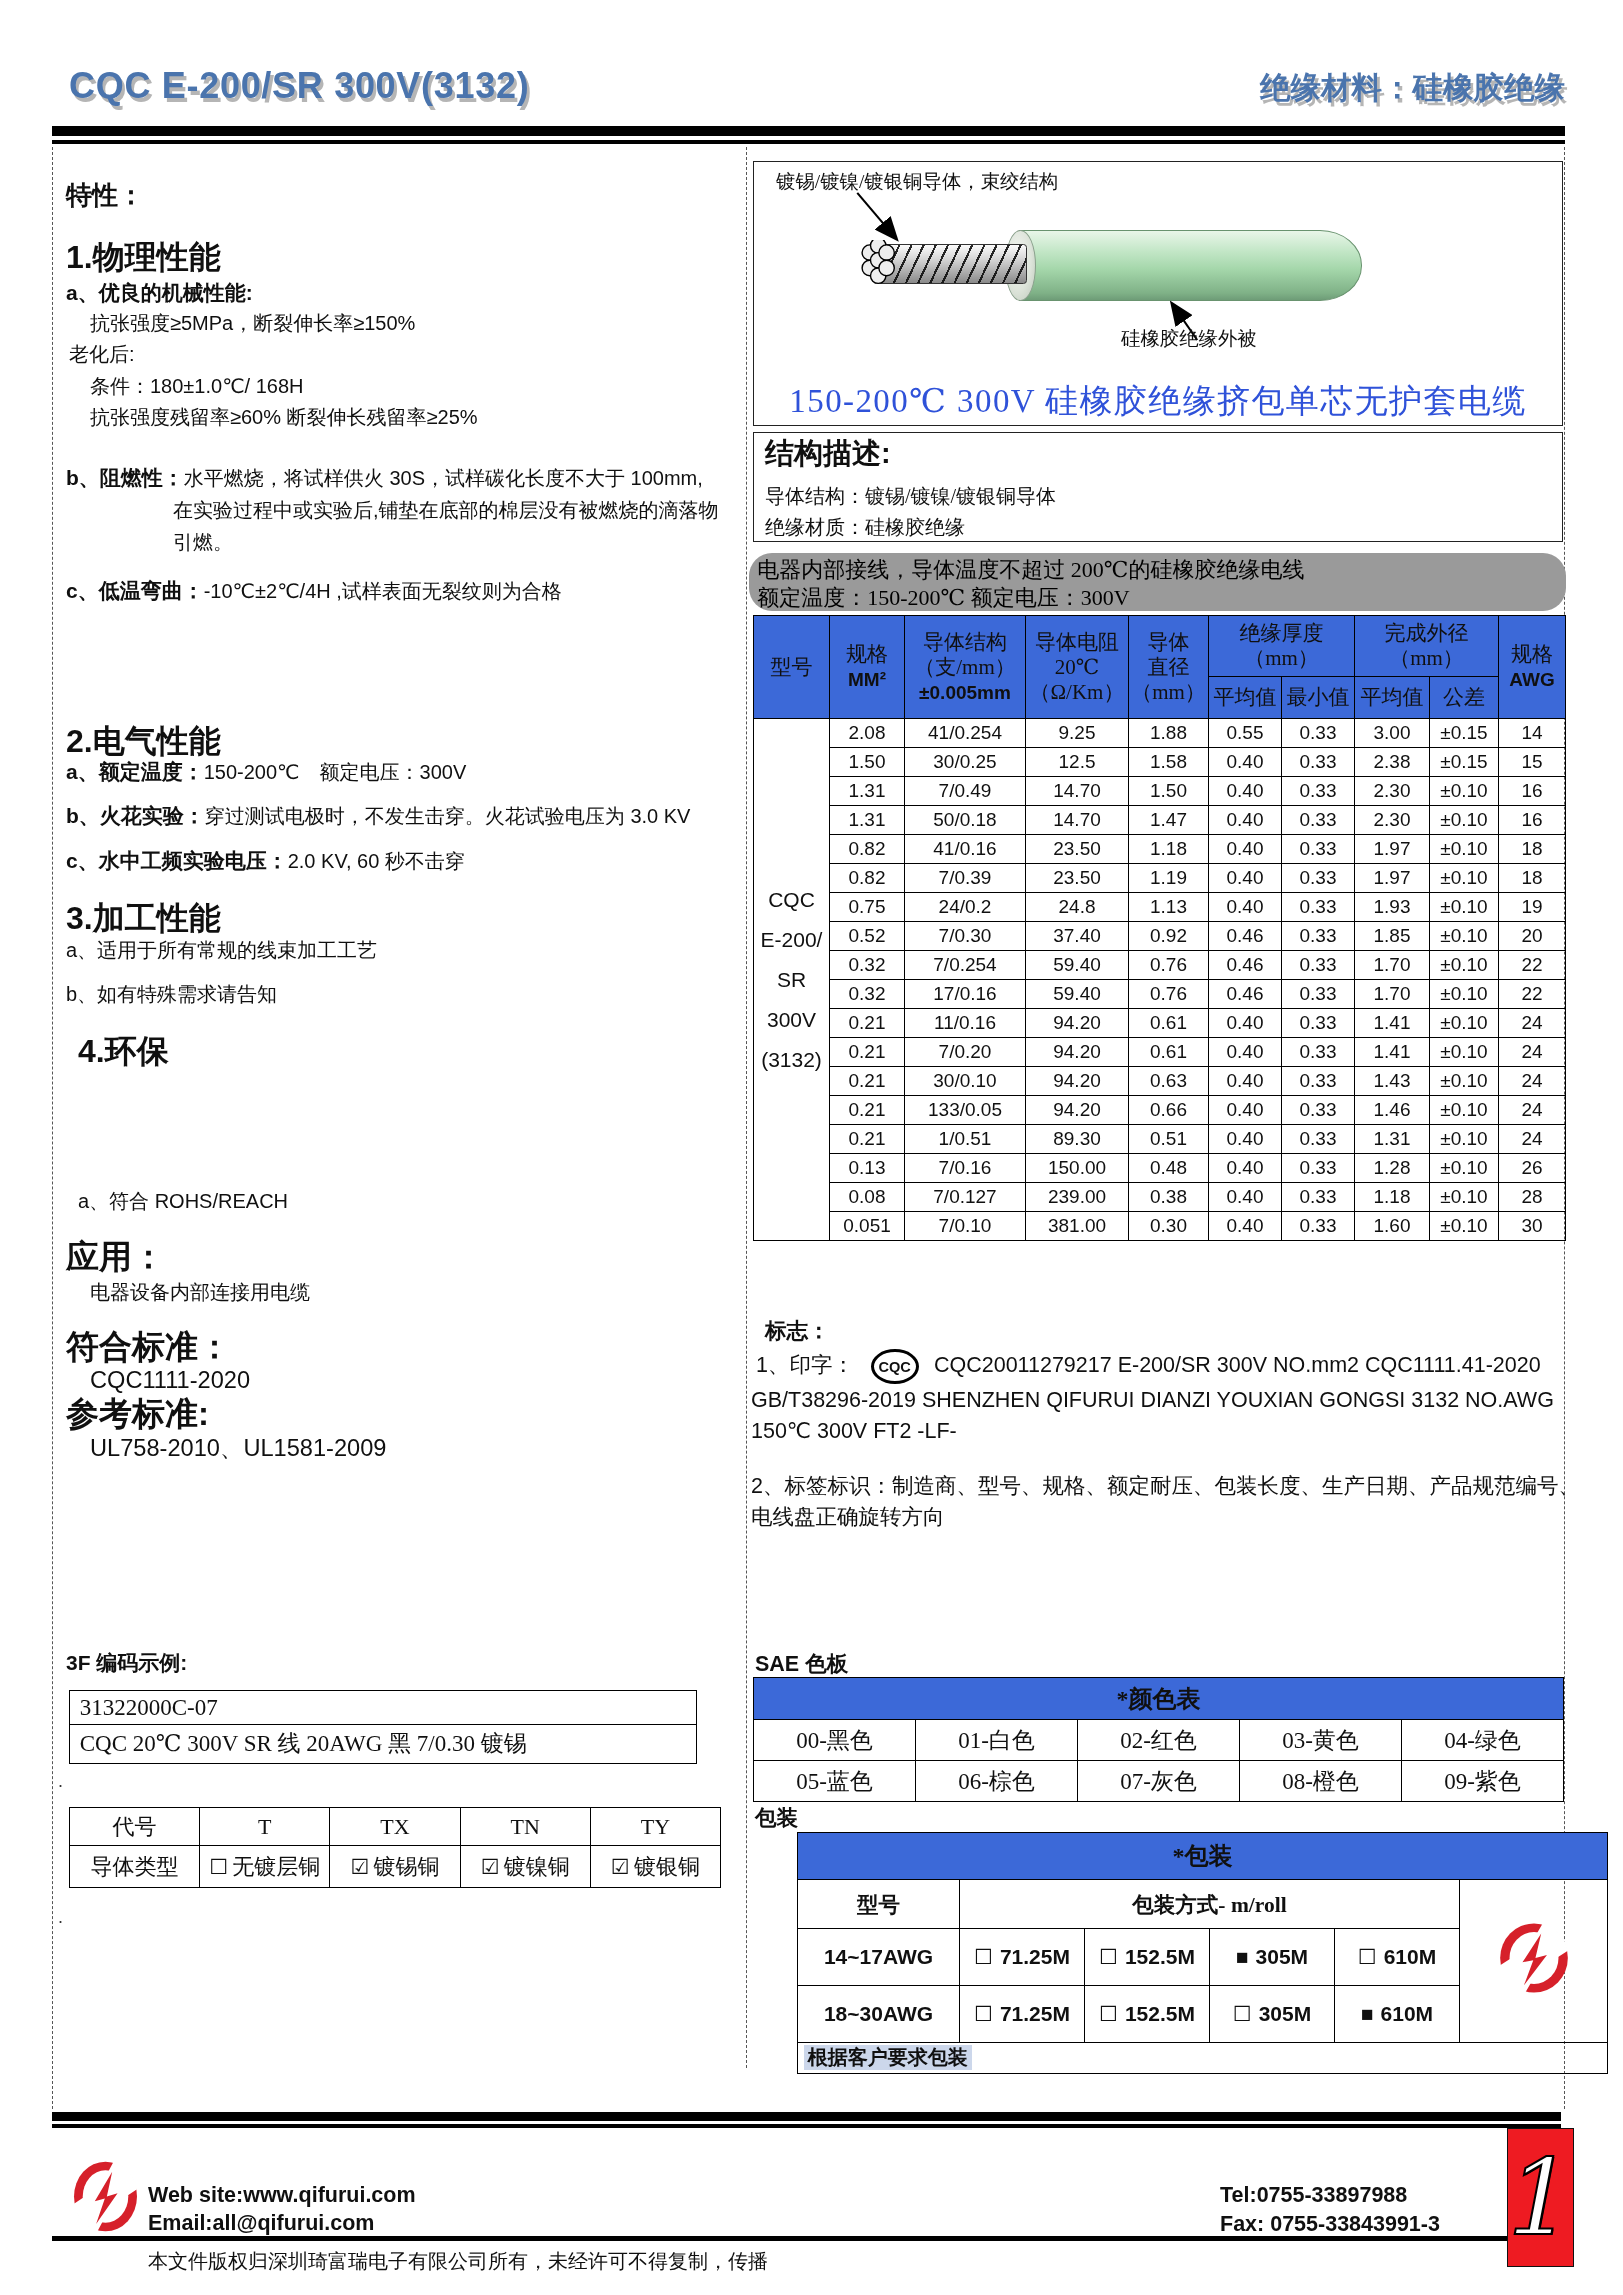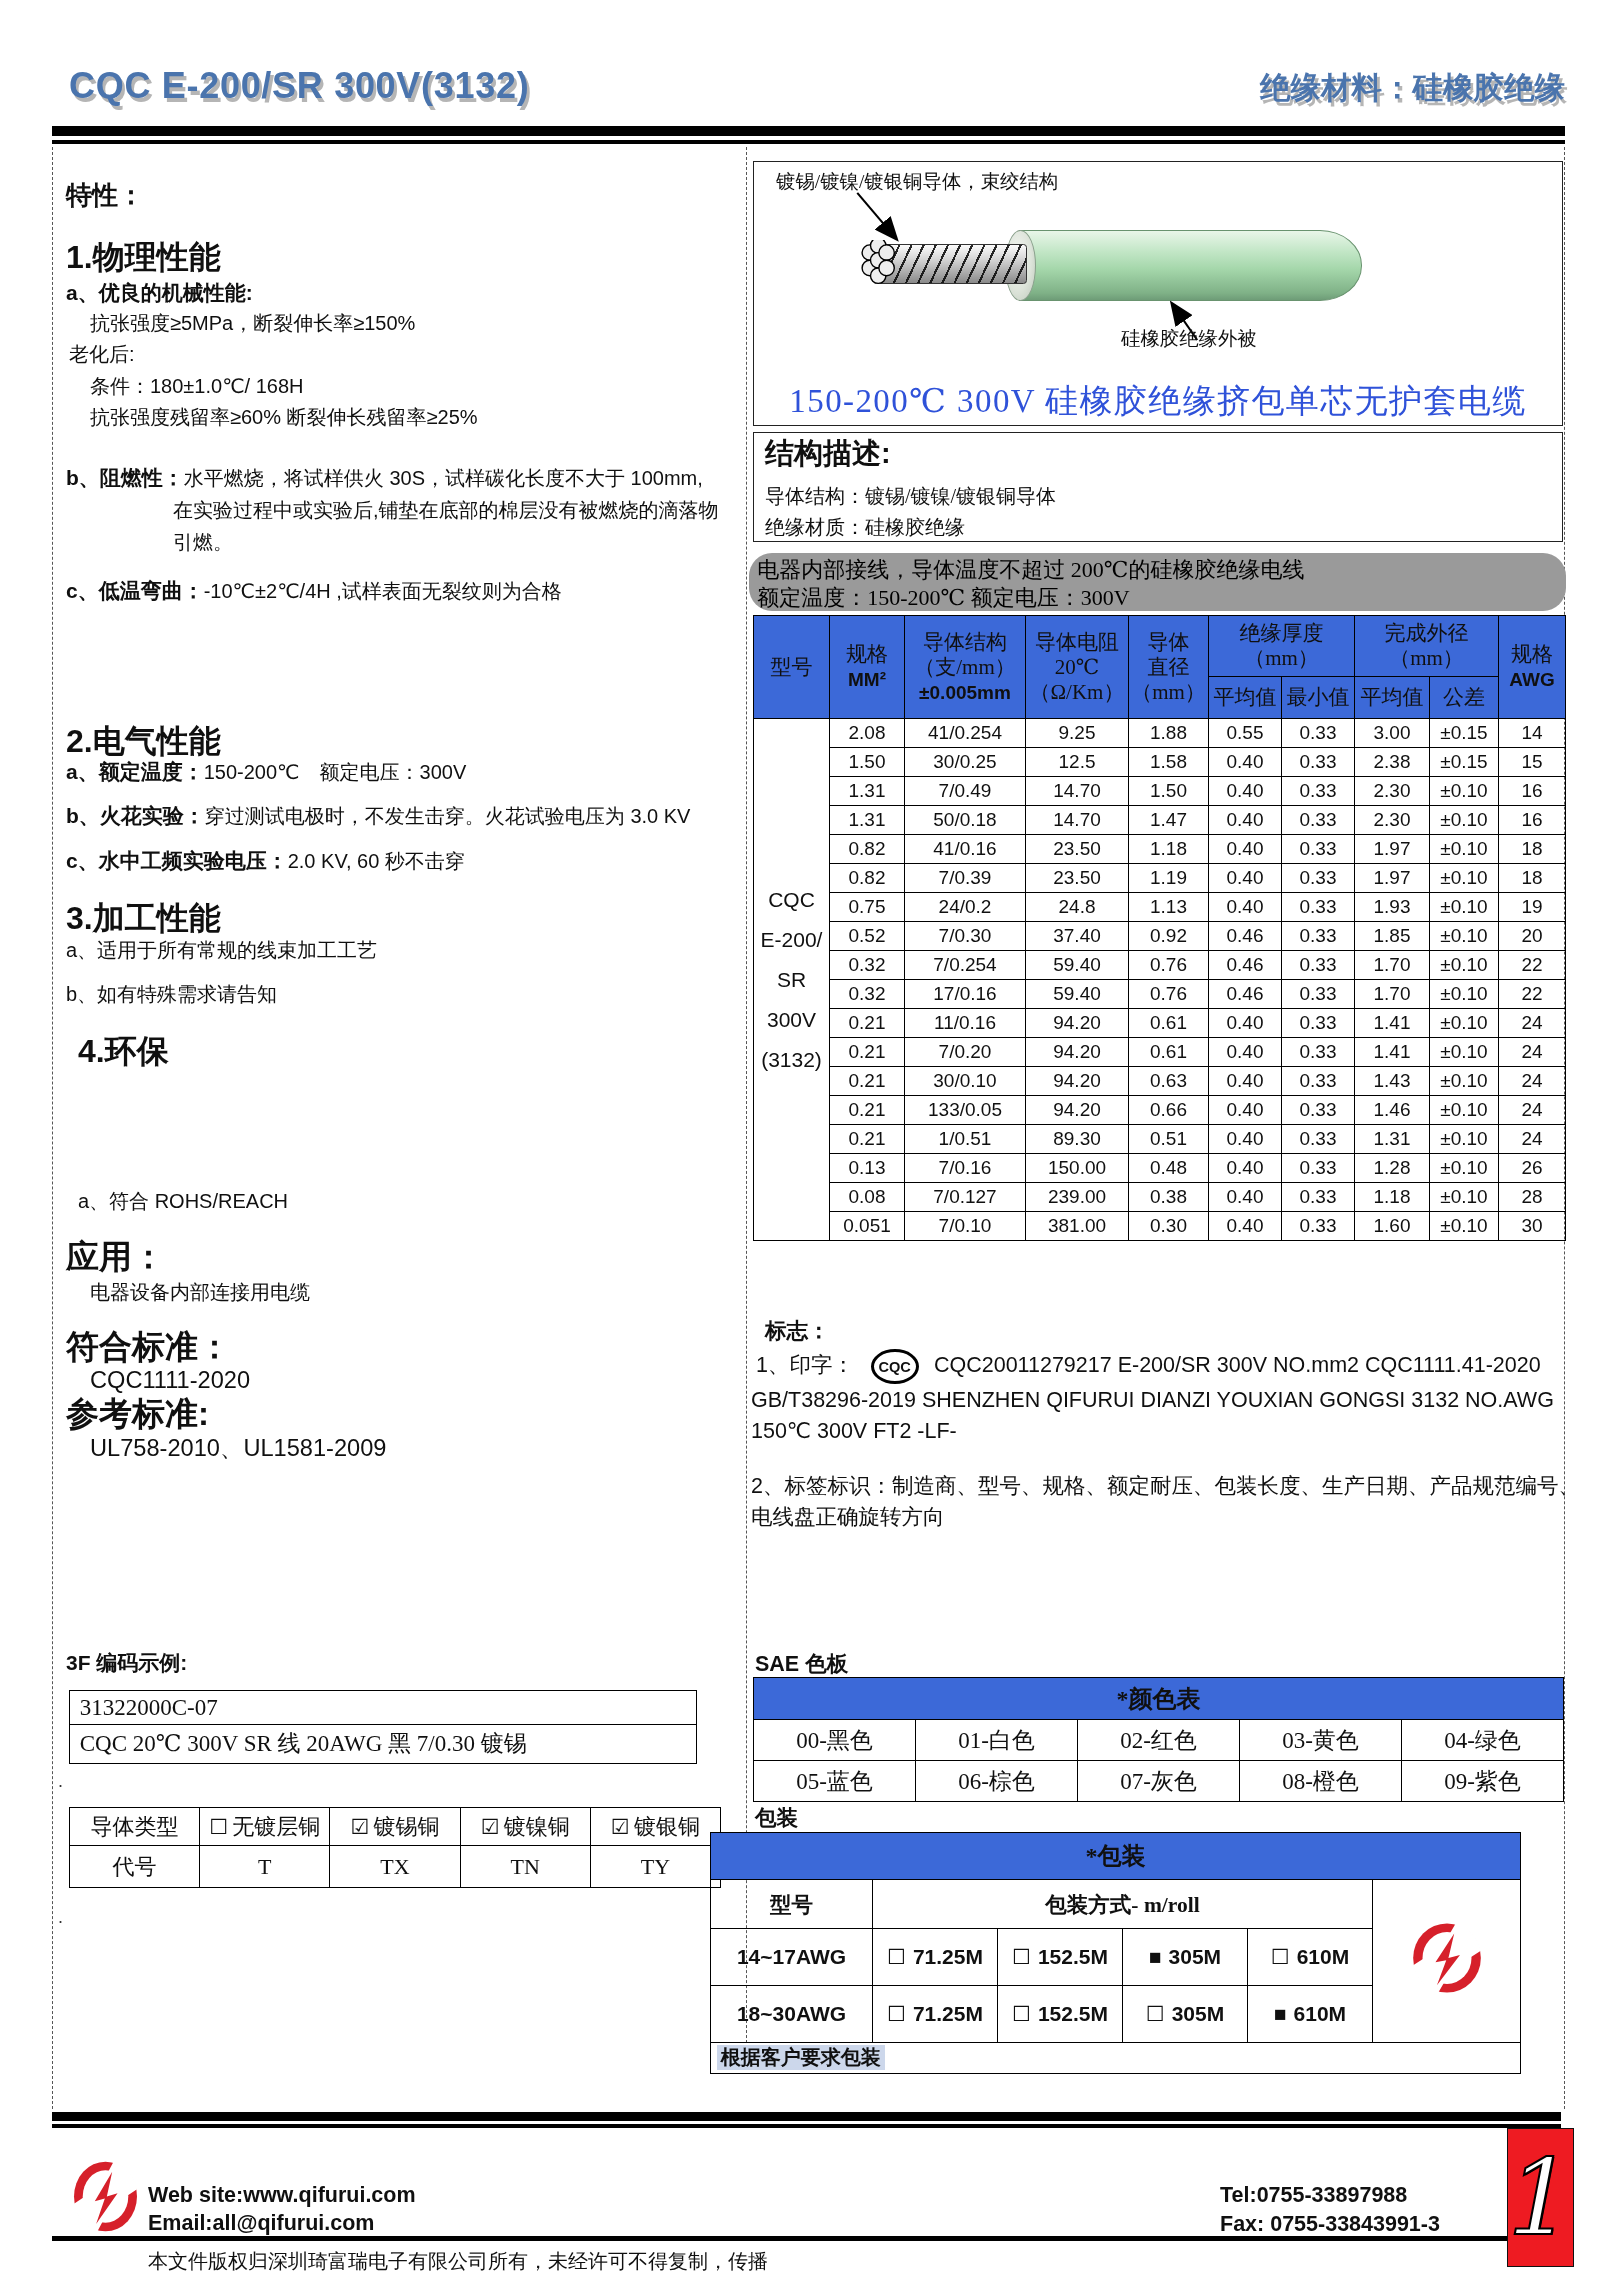--- a/index.html
+++ b/index.html
@@ -85,21 +85,21 @@
       margin:0 15.3px 0 16.7px;}
 
   
   .sae-table{left:753px;top:1677px;width:811px;border-collapse:collapse;table-layout:fixed;position:absolute;}
   .sae-table td{border:1.4px solid #000;text-align:center;font-size:23px;
       font-family:"Liberation Serif","DejaVu Serif",serif;}
   .sae-table .hd{background:var(--accent-blue);font-weight:bold;font-size:24px;height:39px;}
   .sae-table tr td{height:38px;}
 
   
-  .pk-table{left:710px;top:1832px;width:811px;border-collapse:collapse;table-layout:fixed;position:absolute;border-radius:29px;}
+  .pk-table{left:797px;top:1832px;width:811px;border-collapse:collapse;table-layout:fixed;position:absolute;border-radius:29px;}
   .pk-table td{border:1.4px solid #000;text-align:center;}
   .pk-table .hd{background:var(--accent-blue);font-weight:bold;font-size:24px;height:44px;
       font-family:"Liberation Serif","DejaVu Serif",serif;}
   .pk-table .sub td{height:46px;font-size:21.5px;font-weight:bold;
       font-family:"Liberation Serif","DejaVu Serif",serif;}
   .pk-table .row td{height:54px;font-size:21px;font-weight:bold;}
   .pk-table .note td{height:28px;font-size:20px;text-align:left;padding-left:5.6px;font-weight:bold;
       font-family:"Liberation Serif","DejaVu Serif",serif;}
   .hl{background:#ccd7eb;padding:1.4px 4.2px;}
   .pbox{font-size:21px;margin-right:7px;}
@@ -169,32 +169,32 @@
   <div class="abs code-box serif">
     <div class="r1">31322000C-07</div>
     <div class="r2">CQC 20℃  300V SR 线  20AWG  黑  7/0.30 镀锡</div>
   </div>
 
   <div class="lt tinydot" style="left:58px;top:1771px;">.</div>
 
   <table class="abs ct-table">
     <tbody>
         <tr>
+      <td>代号</td>
+      <td>T</td>
+      <td>TX</td>
+      <td>TN</td>
+      <td>TY</td>
+    </tr>
+    <tr>
       <td>导体类型</td>
       <td><span class="cb">☐</span><span>无镀层铜</span></td>
       <td><span class="cb">☑</span><span>镀锡铜</span></td>
       <td><span class="cb">☑</span><span>镀镍铜</span></td>
       <td><span class="cb">☑</span><span>镀银铜</span></td>
-    </tr>
-    <tr>
-      <td>代号</td>
-      <td>T</td>
-      <td>TX</td>
-      <td>TN</td>
-      <td>TY</td>
     </tr>
   </tbody>
     </table>
 
   <div class="lt tinydot" style="left:58px;top:1907px;">.</div>
 
   <div class="abs box1"></div>
   <div class="abs cond-label serif">镀锡/镀镍/镀银铜导体，束绞结构</div>
   <div class="abs insul-body"></div>
   <div class="abs insul-cap"></div>

